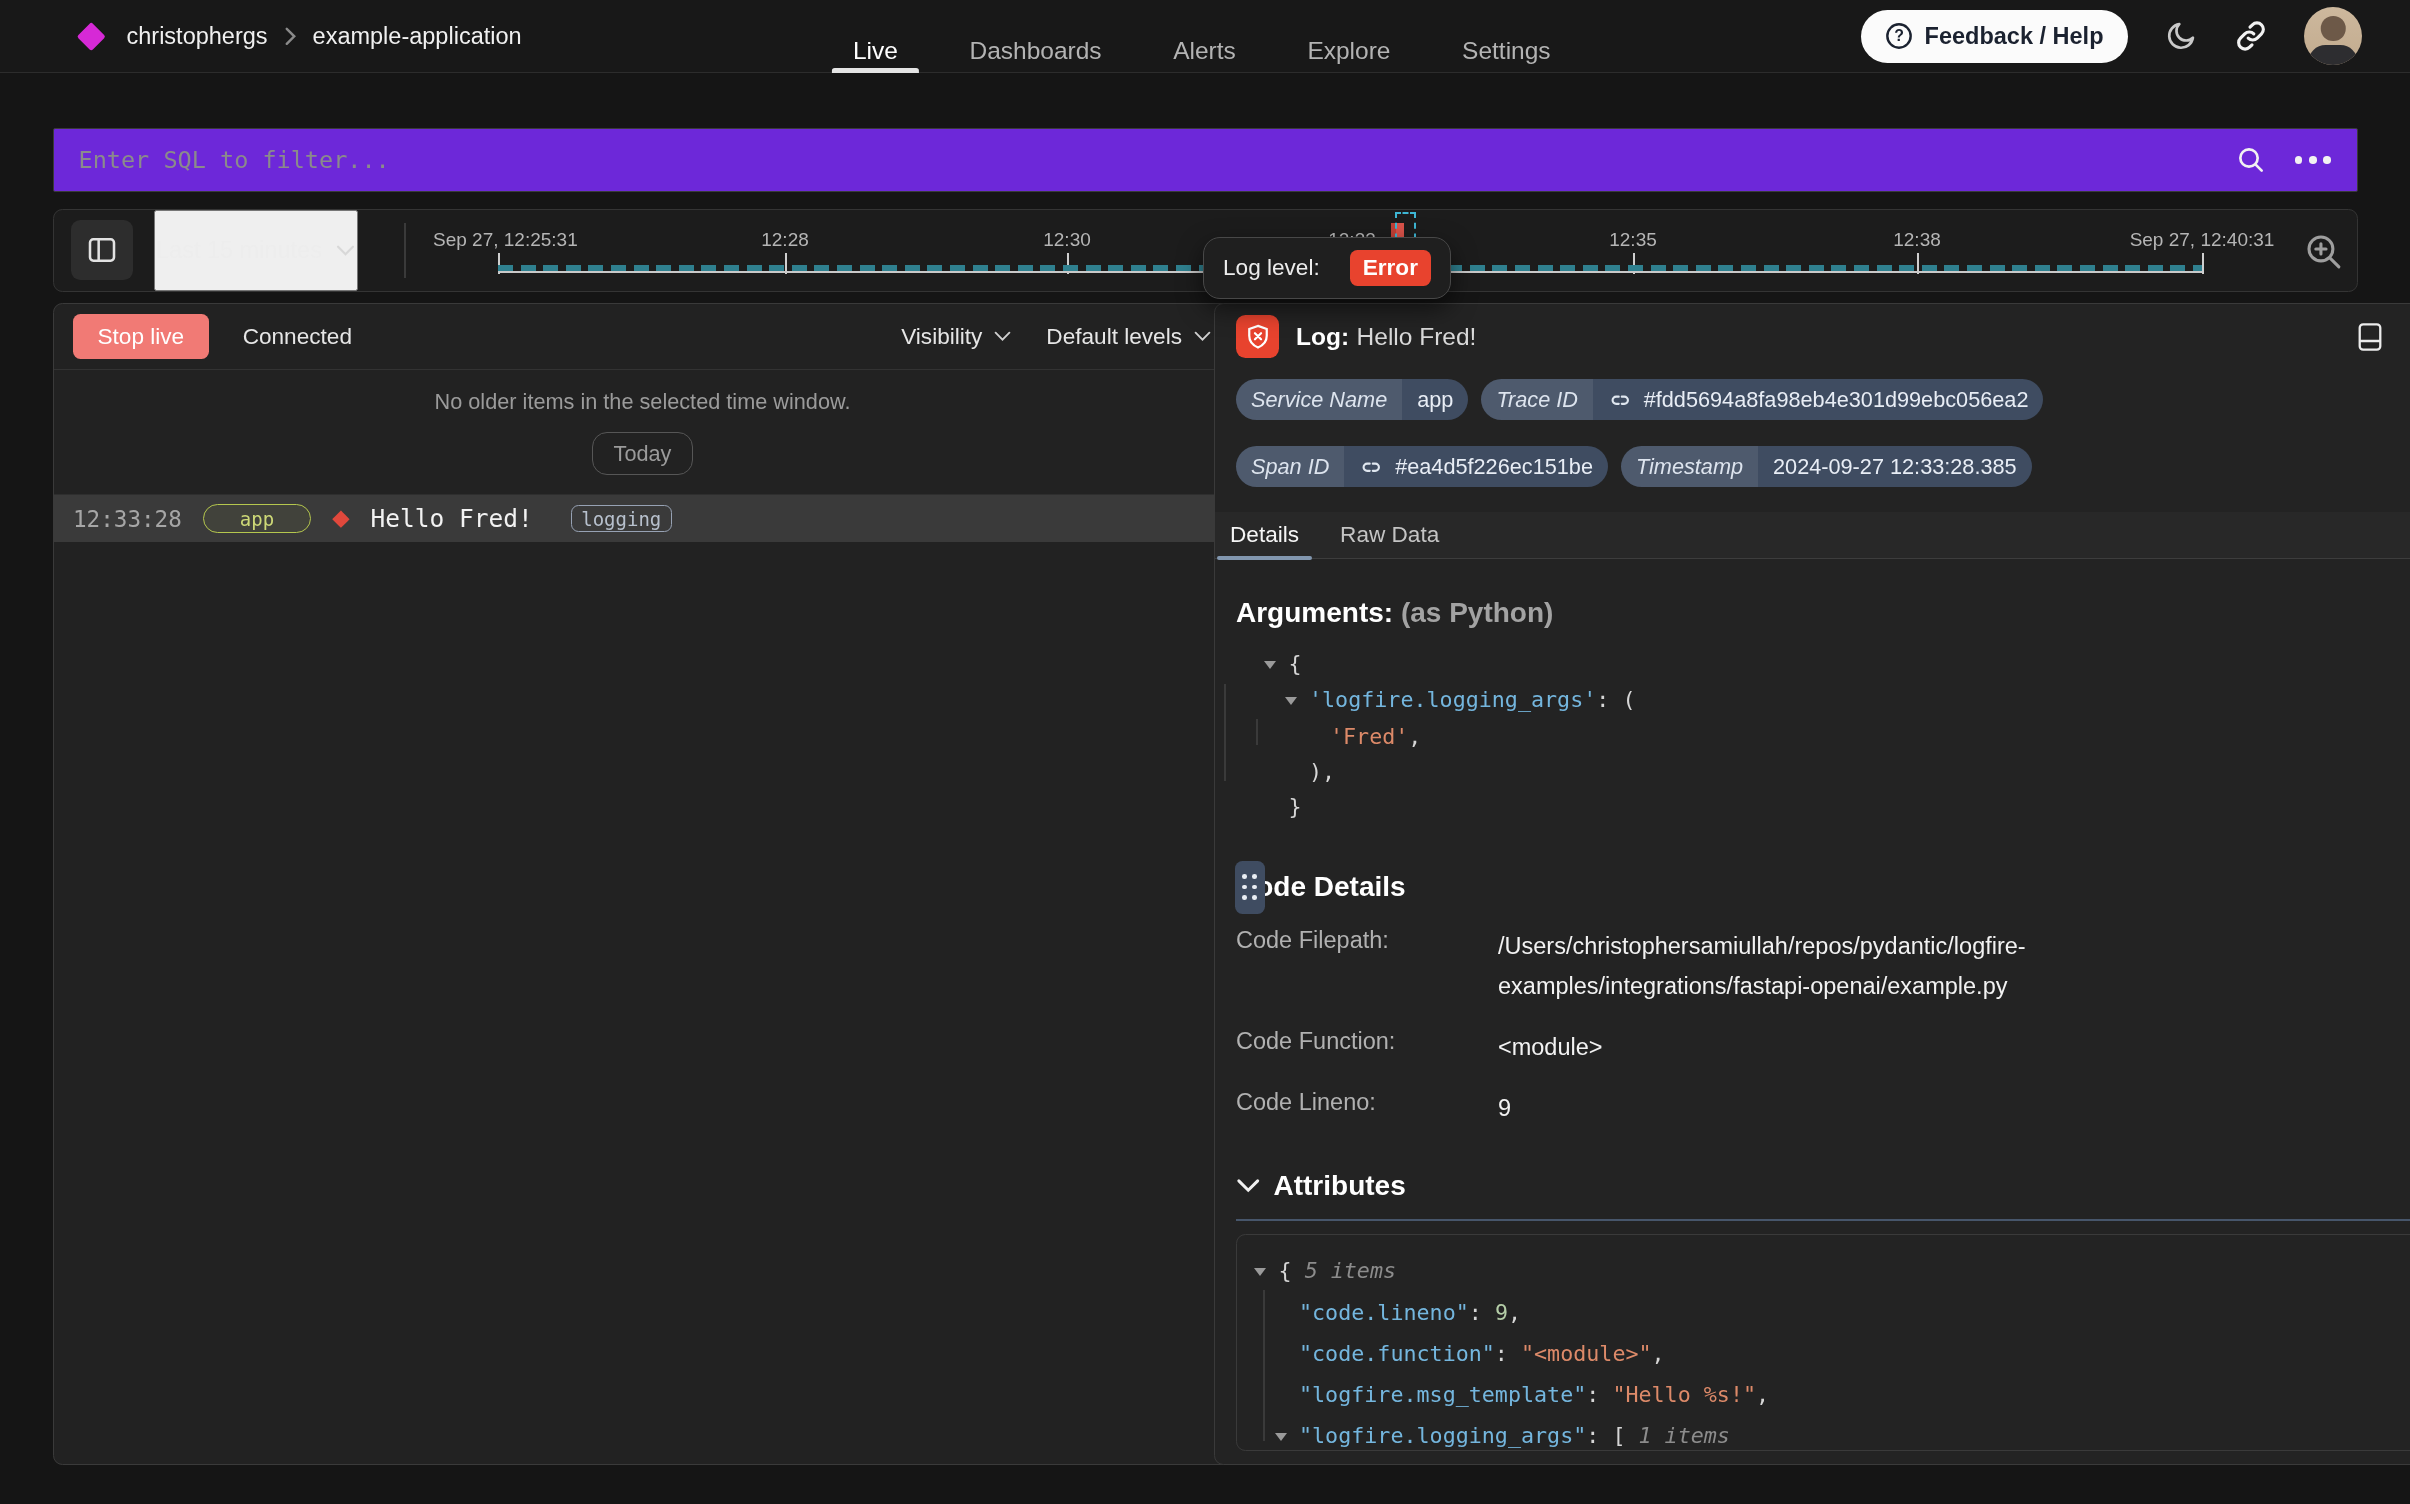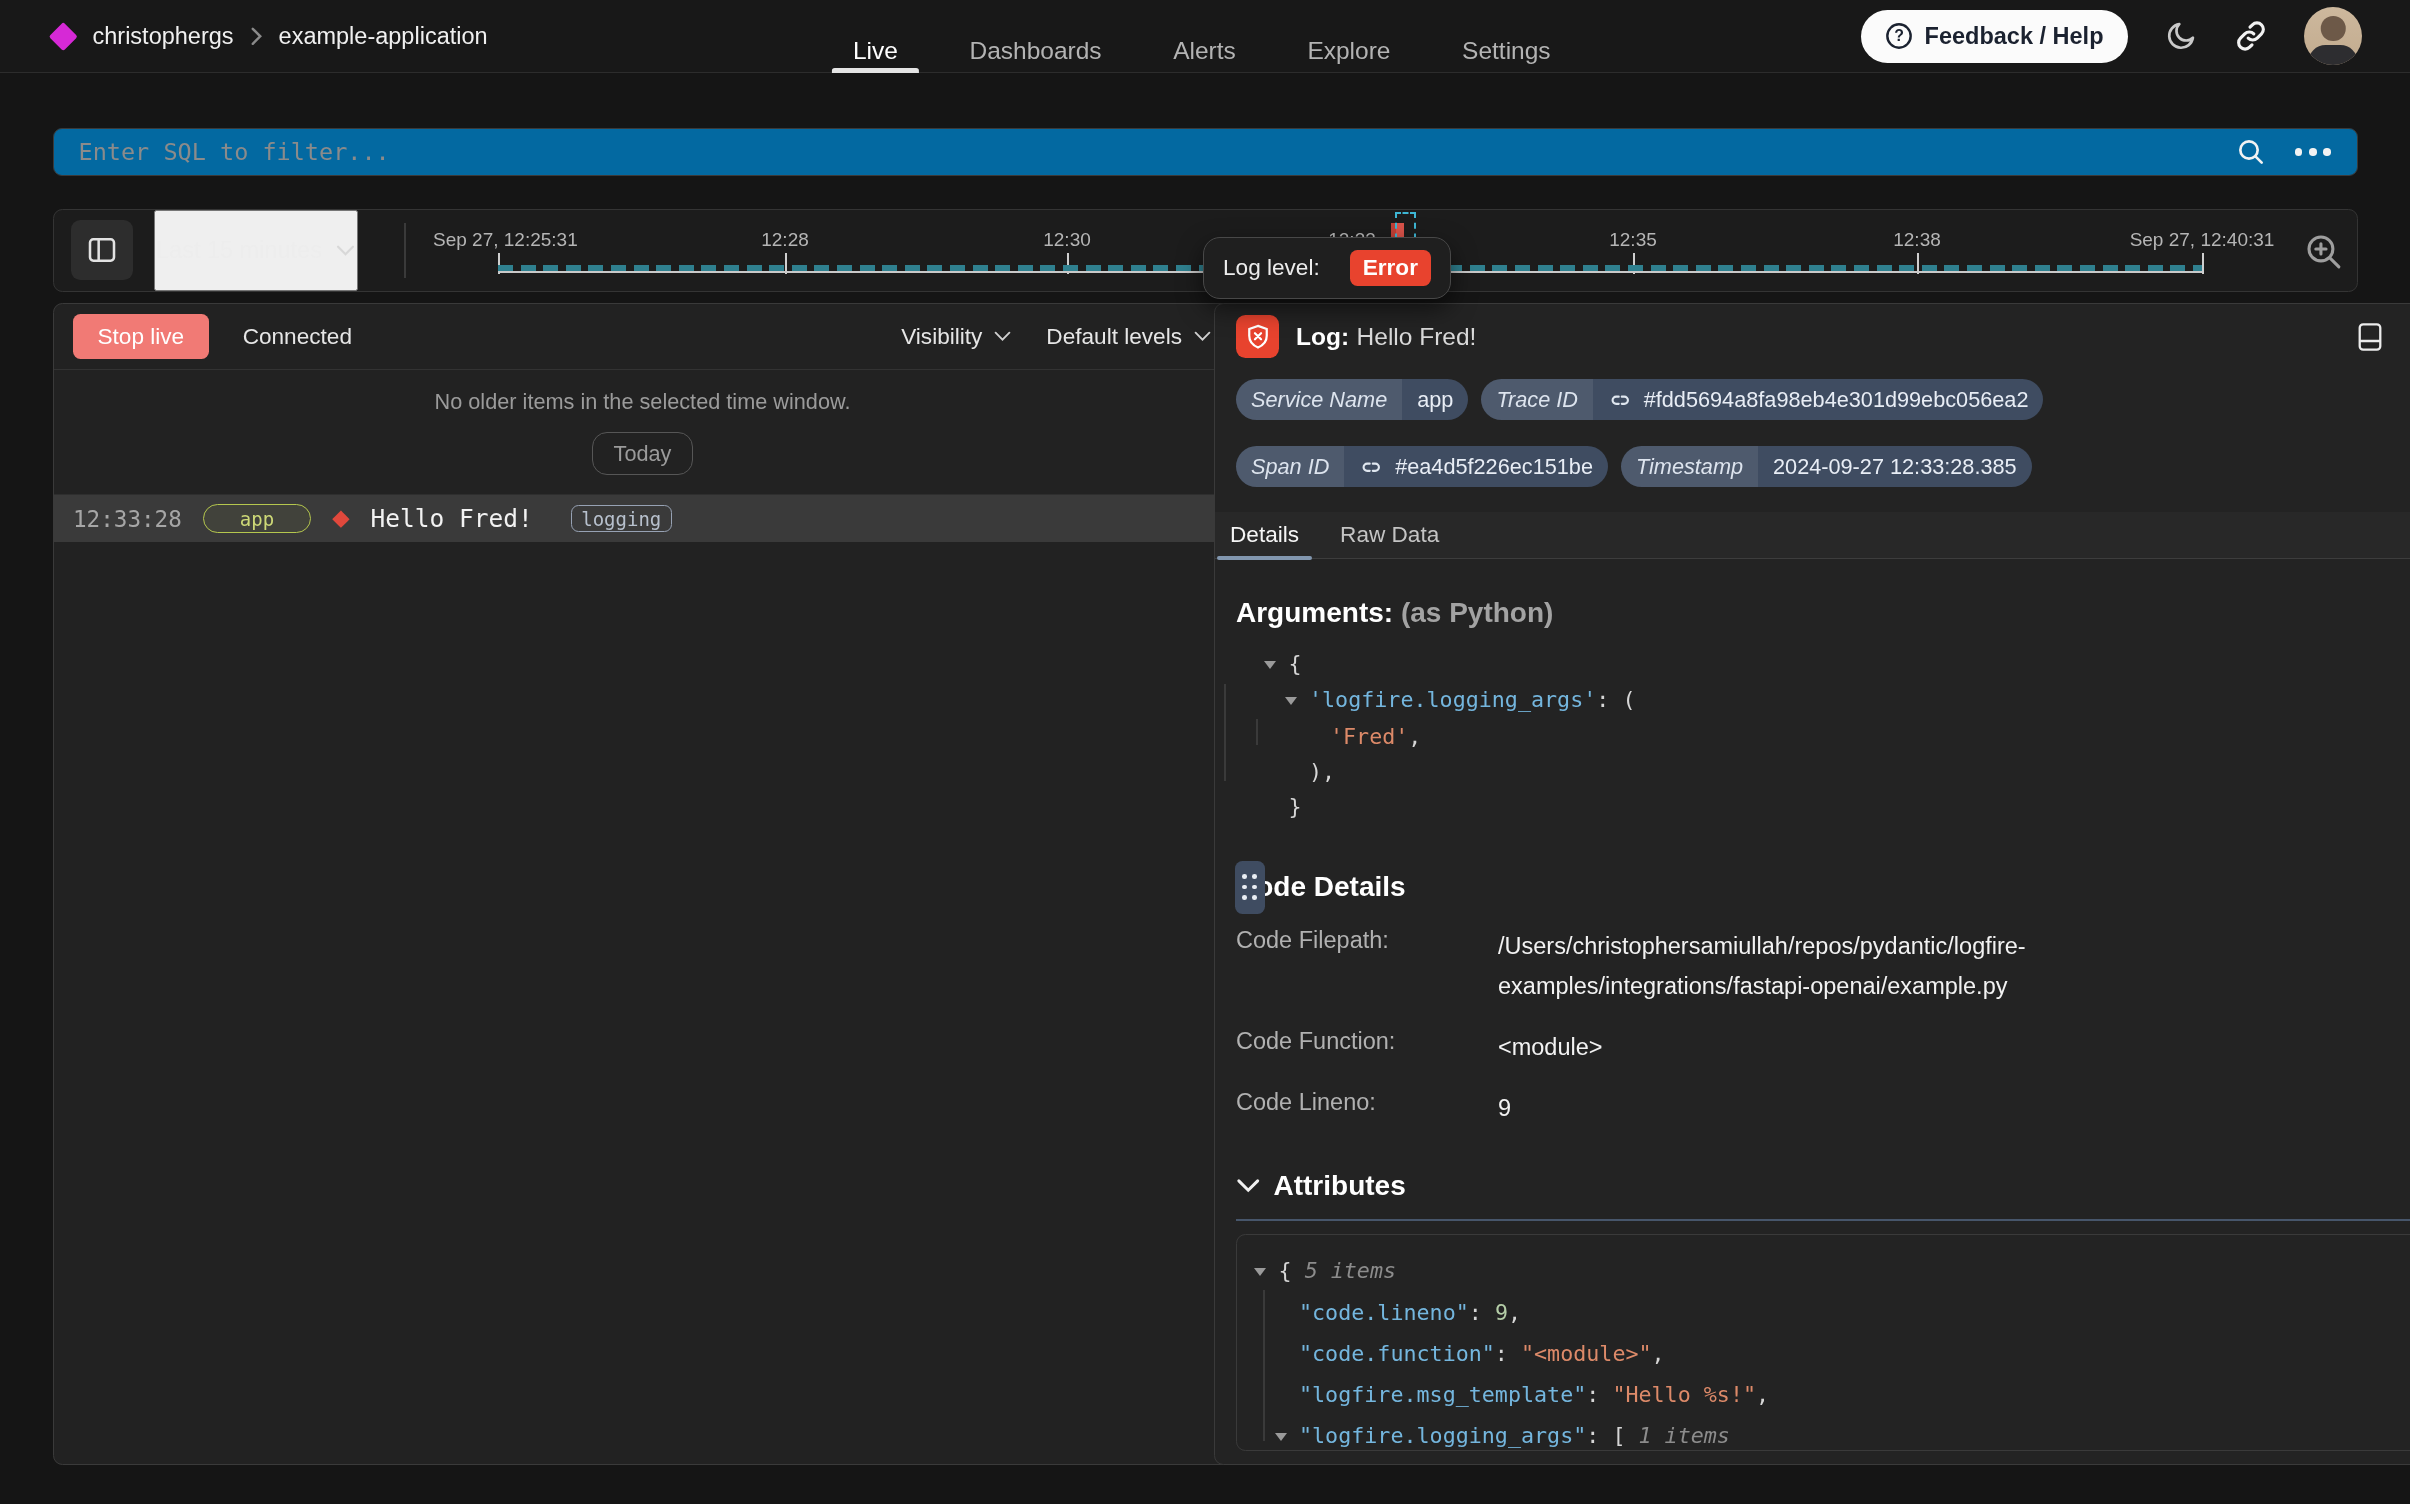--- a/index.html
+++ b/index.html
@@ -10,21 +10,21 @@
     position:relative; width:2411px; height:1505px;
     background:var(--bg); overflow:hidden; color:#e6e6e6;
   }
 
   
   .topnav {
     position:absolute; top:0; left:0; width:100%; height:73px;
     background:var(--nav-bg); border-bottom:1.9px solid #2c2c2c;
     display:flex; align-items:center;
   }
-  .brand { display:flex; align-items:center; gap:17px; padding-left:51px; }
+  .brand { display:flex; align-items:center; gap:23px; padding-left:79px; }
   .logo-diamond {
     width:24.5px; height:24.5px; background:var(--brand); 
     transform:rotate(45deg) scale(.82); border-radius:2.8px;
   }
   .crumb { font-size:23.5px; color:#f0f0f0; }
   .crumb-sep { color:#8a8a8a; display:flex; align-items:center; }
   .breadcrumb { display:flex; align-items:center; gap:15px; }
 
   .nav-tabs {
     position:absolute; left:50%; transform:translateX(-50.5%);
@@ -55,22 +55,22 @@
     content:""; position:absolute; top:9.4px; left:50%; transform:translateX(-50%);
     width:24.5px; height:24.5px; border-radius:50%; background:#6d5948;
   }
   .avatar::after { 
     content:""; position:absolute; bottom:-7.5px; left:50%; transform:translateX(-50%);
     width:49px; height:28px; border-radius:17px 17px 0 0; background:#2d2d30;
   }
 
   
   .sql-row {
-    position:absolute; top:128px; left:53px; right:53px; height:48px;
-    background:#0369a1; border:1.9px solid #3a3a3a; border-radius:9px;
+    position:absolute; top:128px; left:53px; right:53px; height:64px;
+    background:#6d28d9; border:1.9px solid #3a3a3a; border-radius:2px;
     display:flex; align-items:center; padding:0 24.5px;
   }
   .sql-input {
     flex:1; background:transparent; border:none; outline:none;
     font-family:"DejaVu Sans Mono", monospace; font-size:23.5px; color:#e6e6e6;
   }
   .sql-input::placeholder { color:#8b8b8b; }
   .sql-icons { display:flex; align-items:center; gap:26px; }
   .dots3 { display:flex; gap:6.6px; cursor:pointer; padding:5.6px 1.9px; }
   .dots3 i { width:7.5px; height:7.5px; border-radius:50%; background:#f2f2f2; }

